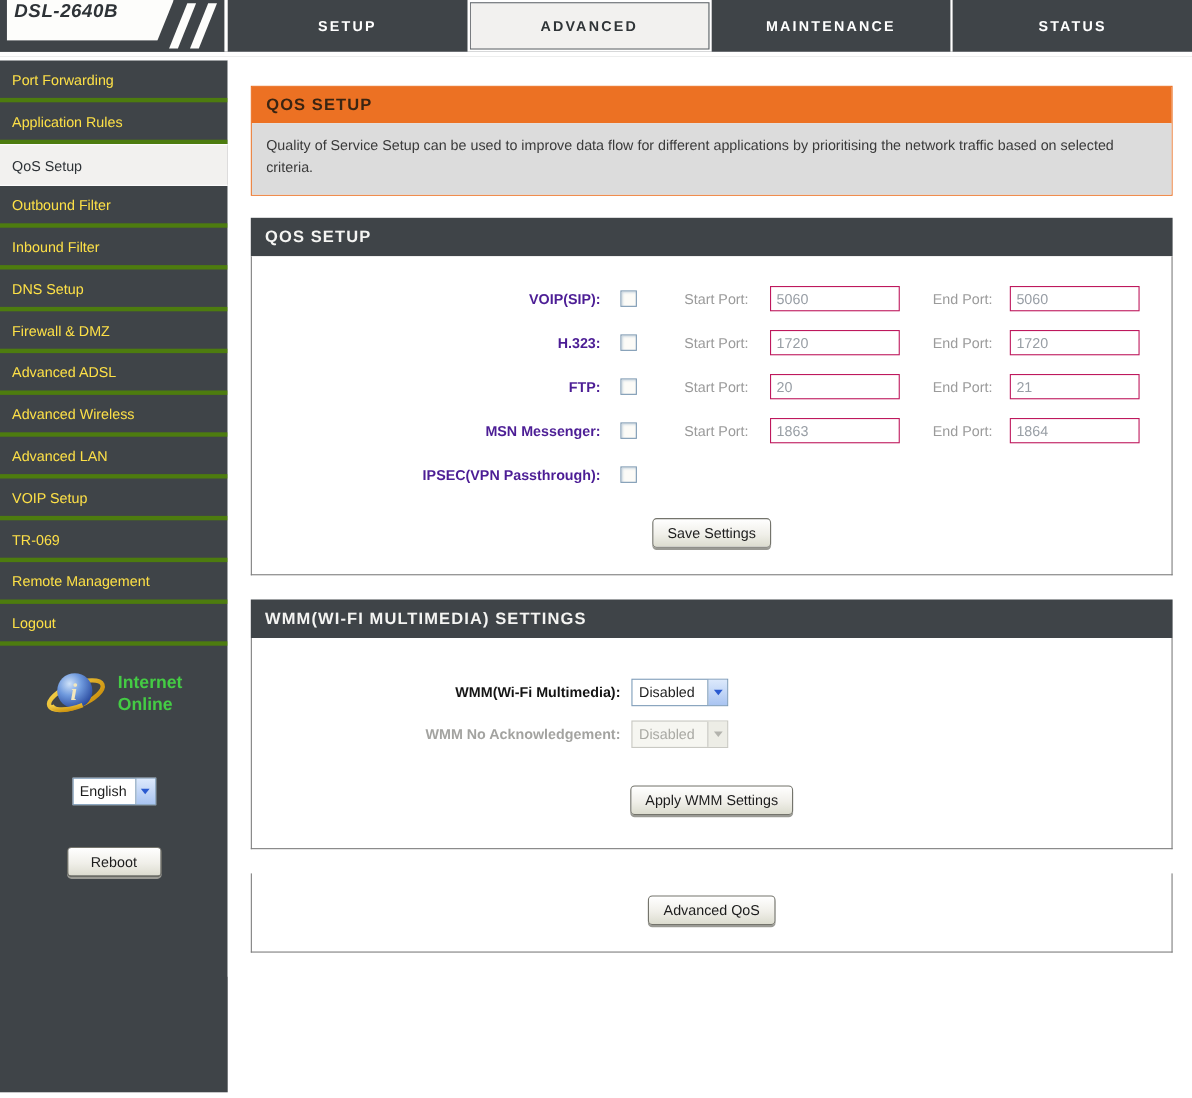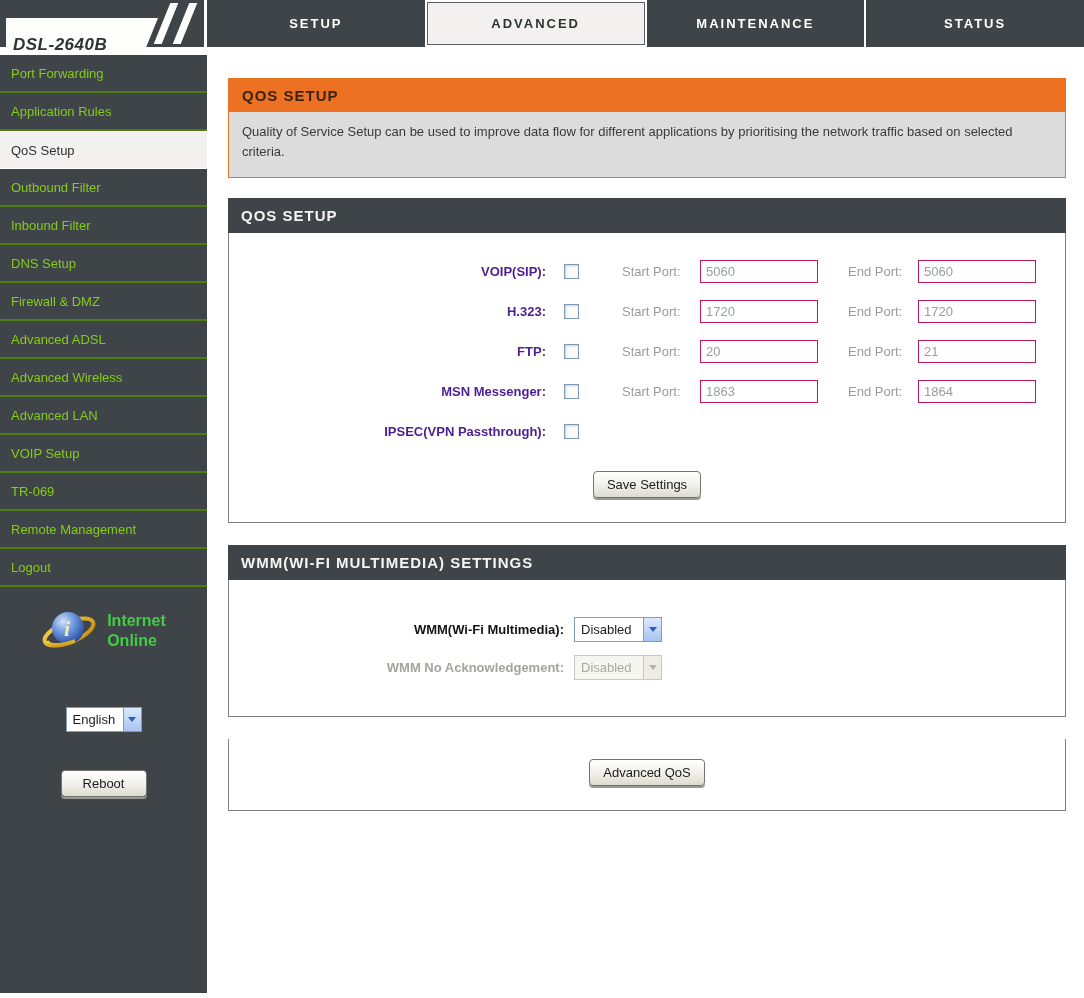--- a/index.html
+++ b/index.html
@@ -3,36 +3,36 @@
 <meta charset="utf-8">
 <style>
   html,body{margin:0;padding:0;background:#fff;}
   *{box-sizing:border-box;}
   body{font-family:"Liberation Sans", sans-serif;}
   #page{position:relative;width:1084px;height:998px;background:#fff;overflow:hidden;}
 
   
   #topbar{position:absolute;left:0;top:0;width:1084px;height:51px;background:#3f4448;border-bottom:4px solid #fff;display:flex;}
   #logo-cell{position:relative;width:207px;height:47px;background:#3f4448;border-right:3px solid #fff;flex:none;}
-  #logo-plate{position:absolute;left:6px;top:18px;width:152px;height:37px;background:#fdfdfb;
+  #logo-plate{position:absolute;left:6px;top:0;width:152px;height:37px;background:#fdfdfb;
     clip-path:polygon(0 0,100% 0,calc(100% - 15px) 100%,0 100%);
-    display:flex;align-items:flex-end;padding-left:7px;}
+    display:flex;align-items:flex-start;padding-left:7px;}
   #logo-plate span{font-style:italic;font-weight:bold;font-size:17px;color:#2e3337;letter-spacing:.5px;}
   .logo-stripe{position:absolute;top:3px;width:8px;height:41px;background:#fdfdfb;transform:skewX(-22deg);}
   .logo-stripe.s1{left:162px;}
   .logo-stripe.s2{left:181px;}
   #tabs{flex:1;display:flex;background:#fff;gap:2px;}
   .tab{flex:1;background:#3f4448;color:#fff;font-weight:bold;font-size:13px;letter-spacing:2px;
     display:flex;align-items:center;justify-content:center;cursor:pointer;}
   .tab.active{background:#f2f1ef;color:#2f3437;box-shadow:inset 0 0 0 1px #5a6065;margin:2px 0;}
 
   
   #sidebar{position:absolute;left:0;top:55px;width:207px;height:938px;background:#3f4448;}
-  .side-item{height:38px;display:flex;align-items:center;padding-left:11px;color:#84cc16;font-size:13px;
-    border-bottom:2px solid #4d7c0f;cursor:pointer;}
+  .side-item{height:38px;display:flex;align-items:center;padding-left:11px;color:#fde047;font-size:13px;
+    border-bottom:4px solid #4d7c0f;cursor:pointer;}
   .side-item.active{background:#f2f1ef;color:#2e3337;border-top:1px solid #fff;border-bottom:1px solid #fff;}
   #side-status{margin-top:18px;display:flex;align-items:center;justify-content:center;gap:8px;}
   #status-text{display:flex;flex-direction:column;line-height:1.25;}
   #status-text span{color:#44cc44;font-weight:bold;font-size:16px;}
   #lang-row{margin-top:50px;text-align:center;}
   .xp-select{display:inline-flex;align-items:center;height:25px;border:1px solid #7f9db9;background:#fff;cursor:pointer;}
   .xp-select .val{flex:1;text-align:left;padding:0 6px;font-size:13px;color:#1d1d1d;}
   .xp-select .arrow{width:18px;height:23px;background:linear-gradient(180deg,#dce9fc,#a9c4f1);
     border-left:1px solid #7f9db9;display:flex;align-items:center;justify-content:center;flex:none;}
   .xp-select .arrow i{display:block;width:0;height:0;border-left:4px solid transparent;border-right:4px solid transparent;border-top:5px solid #2a5ad0;}
@@ -245,20 +245,23 @@
   <div class="wrow disabled">
     <span class="wlabel">WMM No Acknowledgement:</span>
     <div class="xp-select disabled">
       <span class="val">Disabled</span>
       <span class="arrow">
                   <i></i>
                 </span>
     </div>
   </div>
 </div>
+        <div id="wmm-apply-row">
+          <button class="xp-btn">Apply WMM Settings</button>
+        </div>
       </div>
     </div>
 
     <div class="section">
       <div class="section-body" id="adv-body">
         <button class="xp-btn">Advanced QoS</button>
       </div>
     </div>
 
   </div>

